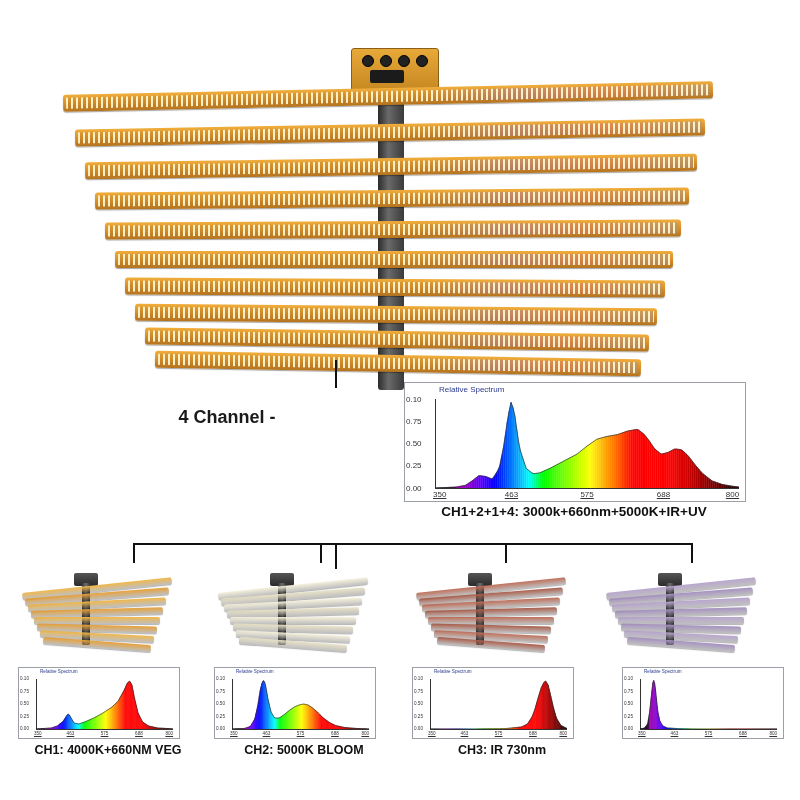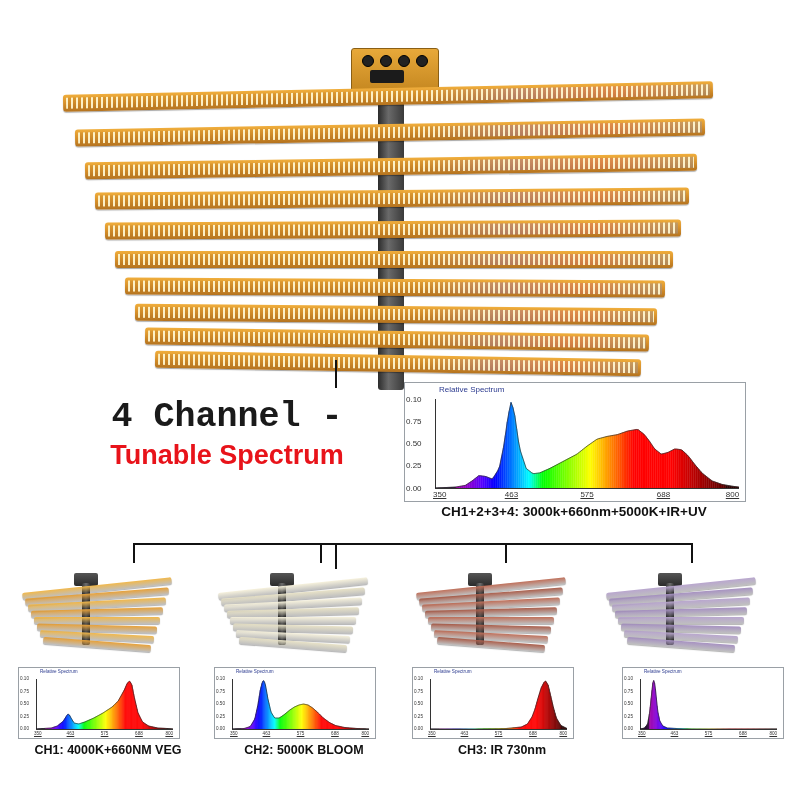--- a/index.html
+++ b/index.html
@@ -45,21 +45,21 @@
     position:absolute;left:296px;top:18px;width:86px;height:44px;
     background:linear-gradient(180deg,#e8a93a,#c4861f);
     border:1px solid #8a5f15;border-radius:3px;
   }
   .mf-knob{position:absolute;top:6px;width:10px;height:10px;border-radius:50%;background:#222;border:1px solid #000;}
   .mf-screen{position:absolute;left:18px;top:21px;width:34px;height:13px;background:#1b1b1b;border-radius:2px;}
   .mf-drop{position:absolute;left:335px;top:360px;width:2px;height:28px;background:#111;}
 
   
   #headline{position:absolute;left:62px;top:398px;width:330px;text-align:center;}
-  #headline .l1{font-size:35px;font-weight:bold;color:#1a1a1a;line-height:38px;font-family:Liberation Mono, monospace;}
+  #headline .l1{font-size:18px;font-weight:bold;color:#1a1a1a;line-height:38px;}
   #headline .l2{font-size:27px;font-weight:bold;color:#e8131a;line-height:38px;}
   #headline .l3{font-size:27px;font-weight:bold;color:#1a1a1a;line-height:38px;}
 
   
   #main-chart-wrap{position:absolute;left:404px;top:382px;width:340px;height:118px;
     background:#fff;border:1px solid #9aa0a6;}
   .chart{position:relative;width:100%;height:100%;}
   .chart .title{position:absolute;font-size:8px;color:#2b3a8f;}
   .chart .ylab{position:absolute;left:2px;font-size:7.5px;color:#333;width:24px;}
   .chart .xlab{position:absolute;font-size:7.5px;color:#333;text-decoration:underline;}
@@ -121,21 +121,20 @@
         <div class="leds mix"></div>
       </div>
     <div class="mf-bar" style="left:100px;top:325px;width:486px;transform:rotate(1.0deg);">
         <div class="leds mix"></div>
       </div>
   </div>
   <div class="mf-drop"></div>
 
   <div id="headline">
     <div class="l1">4 Channel -</div>
-    <div class="l2">Tunable Spectrum</div>
   </div>
 
   <div id="main-chart-wrap">
     <div class="chart" id="chart-main">
         <div class="title" style="left: 34px; top: 2px; font-size: 8px;">Relative Spectrum</div>
         <div class="ylab" style="width: 25px; left: 1px; top: 11.5px; font-size: 8px;">0.10</div>
         <div class="ylab" style="width: 25px; left: 1px; top: 33.75px; font-size: 8px;">0.75</div>
         <div class="ylab" style="width: 25px; left: 1px; top: 56px; font-size: 8px;">0.50</div>
         <div class="ylab" style="width: 25px; left: 1px; top: 78.25px; font-size: 8px;">0.25</div>
         <div class="ylab" style="width: 25px; left: 1px; top: 100.5px; font-size: 8px;">0.00</div>
@@ -304,21 +303,21 @@
           <polygon points="292.6,89 292.6,86.40416666666667 294.5,86.73791666666666 294.5,89" fill="rgb(49,3,3)" stroke="rgb(49,3,3)" stroke-width="0.4"></polygon>
           <polygon points="294.5,89 294.5,86.73791666666666 296.4,87.07166666666667 296.4,89" fill="rgb(49,3,3)" stroke="rgb(49,3,3)" stroke-width="0.4"></polygon>
           <polygon points="296.4,89 296.4,87.07166666666667 298.3,87.3590625 298.3,89" fill="rgb(49,3,3)" stroke="rgb(49,3,3)" stroke-width="0.4"></polygon>
           <polygon points="298.3,89 298.3,87.3590625 300.2,87.609375 300.2,89" fill="rgb(49,3,3)" stroke="rgb(49,3,3)" stroke-width="0.4"></polygon>
           <polygon points="300.2,89 300.2,87.609375 302.1,87.8596875 302.1,89" fill="rgb(49,3,3)" stroke="rgb(49,3,3)" stroke-width="0.4"></polygon>
           <polygon points="302.1,89 302.1,87.8596875 304,88.11 304,89" fill="rgb(49,3,3)" stroke="rgb(49,3,3)" stroke-width="0.4"></polygon>
           <path d="M0,89 L0.00,89.00 L1.90,88.92 L3.80,88.83 L5.70,88.75 L7.60,88.67 L9.50,88.58 L11.40,88.50 L13.30,88.42 L15.20,88.33 L17.10,88.25 L19.00,88.17 L20.90,88.00 L22.80,87.67 L24.70,87.33 L26.60,87.00 L28.50,86.66 L30.40,86.33 L32.30,85.08 L34.20,83.83 L36.10,82.58 L38.00,81.21 L39.90,79.71 L41.80,78.21 L43.70,76.71 L45.60,76.76 L47.50,77.01 L49.40,77.26 L51.30,77.68 L53.20,78.43 L55.10,79.18 L57.00,79.93 L58.90,77.76 L60.80,74.76 L62.70,71.76 L64.60,67.35 L66.50,58.06 L68.40,48.76 L70.30,36.49 L72.20,23.14 L74.10,12.39 L76.00,3.38 L77.90,8.37 L79.80,16.61 L81.70,29.84 L83.60,43.07 L85.50,52.15 L87.40,57.91 L89.30,63.66 L91.20,69.42 L93.10,70.92 L95.00,72.42 L96.90,73.93 L98.80,74.65 L100.70,74.40 L102.60,74.15 L104.50,73.90 L106.40,73.13 L108.30,72.29 L110.20,71.46 L112.10,70.63 L114.00,69.79 L115.90,68.86 L117.80,67.86 L119.70,66.86 L121.60,65.86 L123.50,64.86 L125.40,63.86 L127.30,62.86 L129.20,61.86 L131.10,60.85 L133.00,59.85 L134.90,58.85 L136.80,57.85 L138.70,56.85 L140.60,55.85 L142.50,54.68 L144.40,53.18 L146.30,51.68 L148.20,50.17 L150.10,48.67 L152.00,47.17 L153.90,45.84 L155.80,44.50 L157.70,43.16 L159.60,41.83 L161.50,40.49 L163.40,39.72 L165.30,39.22 L167.20,38.72 L169.10,38.21 L171.00,37.71 L172.90,37.27 L174.80,36.94 L176.70,36.60 L178.60,36.27 L180.50,35.93 L182.40,35.60 L184.30,34.93 L186.20,34.27 L188.10,33.60 L190.00,32.93 L191.90,32.26 L193.80,31.82 L195.70,31.48 L197.60,31.15 L199.50,30.82 L201.40,30.48 L203.30,30.76 L205.20,32.26 L207.10,33.76 L209.00,35.27 L210.90,37.55 L212.80,40.05 L214.70,42.55 L216.60,45.39 L218.50,48.25 L220.40,50.51 L222.30,52.01 L224.20,53.51 L226.10,55.01 L228.00,54.73 L229.90,54.23 L231.80,53.73 L233.70,53.07 L235.60,52.06 L237.50,51.06 L239.40,50.06 L241.30,50.03 L243.20,50.29 L245.10,50.54 L247.00,51.12 L248.90,52.87 L250.80,54.62 L252.70,56.38 L254.60,58.63 L256.50,61.13 L258.40,63.63 L260.30,66.11 L262.20,68.36 L264.10,70.62 L266.00,72.87 L267.90,74.70 L269.80,76.21 L271.70,77.71 L273.60,79.21 L275.50,80.71 L277.40,82.03 L279.30,82.70 L281.20,83.36 L283.10,84.03 L285.00,84.70 L286.90,85.37 L288.80,85.74 L290.70,86.07 L292.60,86.40 L294.50,86.74 L296.40,87.07 L298.30,87.36 L300.20,87.61 L302.10,87.86 L304.00,88.11 L304,89" fill="none" stroke="#2a2a2a" stroke-width="0.7"></path>
         </svg>
       </div>
   </div>
-  <div id="main-chart-caption">CH1+2+3+4:  3000k+660nm+5000K+IR+UV</div>
+  <div id="main-chart-caption">CH1+2+1+4:  3000k+660nm+5000K+IR+UV</div>
 
   <div class="conn" style="left:335px;top:545px;width:2px;height:24px;"></div>
   <div class="conn" style="left:133px;top:543px;width:560px;height:2px;"></div>
   <div class="conn" style="left:133px;top:543px;width:2px;height:20px;"></div>
   <div class="conn" style="left:320px;top:543px;width:2px;height:20px;"></div>
   <div class="conn" style="left:505px;top:543px;width:2px;height:20px;"></div>
   <div class="conn" style="left:691px;top:543px;width:2px;height:20px;"></div>
 
   <div class="ch-panel" style="left:16px;top:565px;">
     <div class="ch-fixture" id="fx-ch1">

